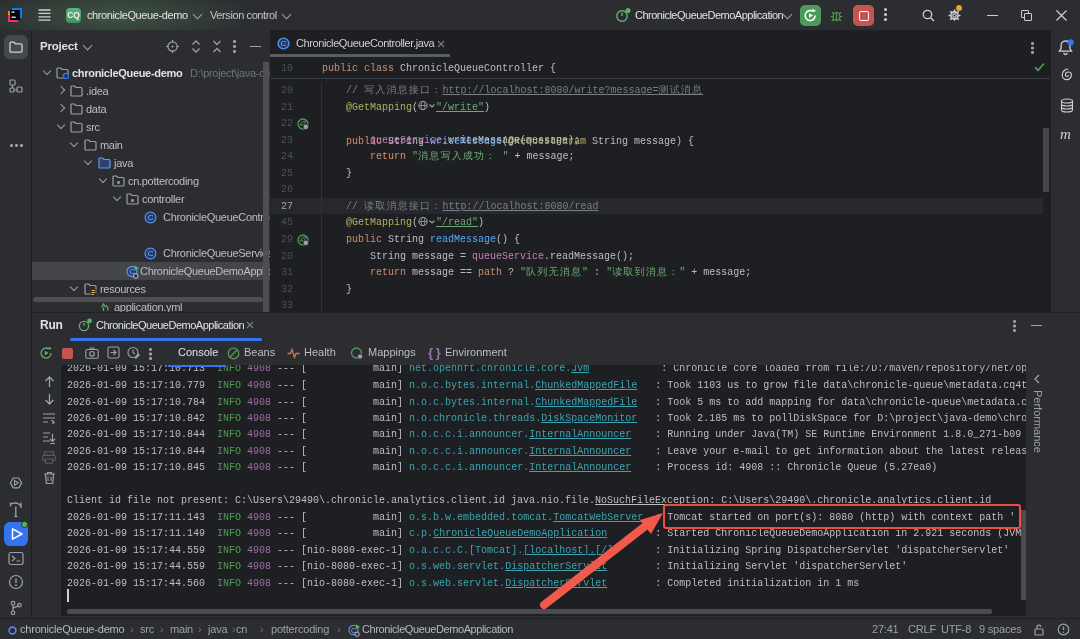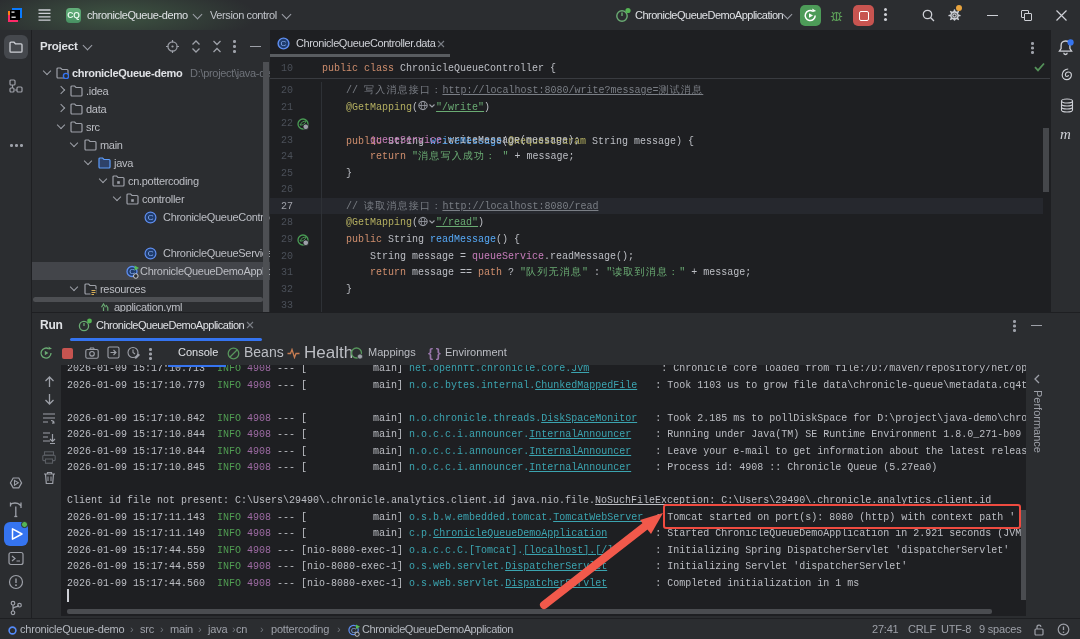--- a/index.html
+++ b/index.html
@@ -288,21 +288,21 @@
   <div class="abs" style="left:231px;top:32px;width:6px;height:250px;background:#4d4f53"></div>
 </div>
 <div id="editor">
 
   <div class="abs" style="left:0;top:0;width:780px;height:27px;background:#1e1f22"></div>
   <div class="abs" style="left:0;top:23.5px;width:180px;height:3.5px;background:#595c60"></div>
   <svg class="abs" style="left:7px;top:7px" width="13" height="13" viewBox="0 0 13 13">
         <circle cx="6.5" cy="6.5" r="5.4" fill="#1f3c6d" stroke="#5f8ef0" stroke-width="1.4"></circle>
         <text x="6.5" y="9.4" font-size="8" fill="#8ab1f8" text-anchor="middle" font-family="Liberation Sans">C</text>
       </svg>
-  <span class="abs" style="left:26px;top:0;height:27px;line-height:27px;font-size:11px;letter-spacing:-0.4px;color:#ced0d6">ChronicleQueueController.data</span>
+  <span class="abs" style="left:26px;top:0;height:27px;line-height:27px;font-size:11px;letter-spacing:-0.4px;color:#ced0d6">ChronicleQueueController.java</span>
   <svg class="abs" style="left:167px;top:10px" width="8" height="8" viewBox="0 0 8 8">
         <path d="M1 1l6 6M7 1 1 7" stroke="#7a7e85" stroke-width="1.1"></path>
       </svg>
   <div class="abs" style="left:761px;top:12px;width:2.6px;height:2.6px;background:#9da0a8;border-radius:50%;box-shadow:0 4.5px #9da0a8,0 9px #9da0a8"></div>
 
   <div class="abs" style="left:0;top:27px;width:780px;height:22px;border-bottom:1px solid #393b40"></div>
   <div class="enum" style="top:30px">10</div>
   <div class="eline" style="top:30px"><span class="kw">public class</span> ChronicleQueueController {</div>
 
   <svg class="abs" style="left:764px;top:32px" width="11" height="10" viewBox="0 0 11 10">
@@ -314,21 +314,21 @@
   <div class="abs" style="left:50.5px;top:52px;width:1px;height:232px;background:#2e3136"></div>
 
   <div class="enum" style="top:52px">20</div>
   <div class="enum" style="top:68.6px">21</div>
   <div class="enum" style="top:85.1px">22</div>
   <div class="enum" style="top:101.7px">23</div>
   <div class="enum" style="top:118.2px">24</div>
   <div class="enum" style="top:134.8px">25</div>
   <div class="enum" style="top:151.3px">26</div>
   <div class="enum" style="top:167.9px;color:#a1a3ab">27</div>
-  <div class="enum" style="top:184.4px">28</div>
+  <div class="enum" style="top:184.4px">45</div>
   <div class="enum" style="top:201px">29</div>
   <div class="enum" style="top:217.5px">20</div>
   <div class="enum" style="top:234.1px">31</div>
   <div class="enum" style="top:250.6px">32</div>
   <div class="enum" style="top:267.2px">33</div>
 
   <svg class="abs" style="left:27px;top:88px" width="12" height="12" viewBox="0 0 12 12">
         <circle cx="6" cy="6" r="5" fill="none" stroke="#499c54" stroke-width="1.3"></circle>
         <path d="M3 7c1-2.5 3.5-4 6-4-0.5 2.5-3 4.5-6 4z" fill="none" stroke="#499c54" stroke-width="1"></path>
         <circle cx="8.8" cy="8.8" r="2.8" fill="#9da0a8" stroke="#1e1f22" stroke-width="0.8"></circle>
@@ -418,25 +418,25 @@
     <circle cx="6" cy="6.5" r="5" fill="none" stroke="#9da0a8" stroke-width="1.1"></circle>
     <path d="M6 3.5v3l2 1.5" fill="none" stroke="#9da0a8" stroke-width="1.1"></path>
     <path d="M9.5 12.5 13 9l-1.4-1.4-3.5 3.5-0.3 1.7z" fill="#9da0a8"></path>
   </svg>
   <div class="abs" style="left:117px;top:36px;width:2.6px;height:2.6px;background:#9da0a8;border-radius:50%;box-shadow:0 4.5px #9da0a8,0 9px #9da0a8"></div>
   <span class="abs" style="left:146px;top:27px;height:27px;line-height:27px;font-size:11px;color:#dfe1e5">Console</span>
   <svg class="abs" style="left:195px;top:35px" width="13" height="13" viewBox="0 0 13 13">
     <circle cx="6.5" cy="6.5" r="5.3" fill="none" stroke="#57965c" stroke-width="1.3"></circle>
     <path d="M3 10 10 3" stroke="#57965c" stroke-width="1.3"></path>
   </svg>
-  <span class="abs" style="left:212px;top:27px;height:27px;line-height:27px;font-size:14px;color:#bcbec4">Beans</span>
+  <span class="abs" style="left:212px;top:27px;height:27px;line-height:27px;font-size:11px;color:#bcbec4">Beans</span>
   <svg class="abs" style="left:255px;top:36px" width="13" height="11" viewBox="0 0 13 11">
     <path d="M0.5 5.5h3L5 1.5l2.5 8L9 5.5h3.5" fill="none" stroke="#c77d52" stroke-width="1.3"></path>
   </svg>
-  <span class="abs" style="left:272px;top:27px;height:27px;line-height:27px;font-size:17px;color:#bcbec4">Health</span>
+  <span class="abs" style="left:272px;top:27px;height:27px;line-height:27px;font-size:11px;color:#bcbec4">Health</span>
   <svg class="abs" style="left:318px;top:35px" width="14" height="13" viewBox="0 0 14 13">
     <circle cx="6.5" cy="6" r="5" fill="none" stroke="#57965c" stroke-width="1.3"></circle>
     <circle cx="10" cy="9.5" r="2.6" fill="#9da0a8" stroke="#2b2d30" stroke-width="0.8"></circle>
   </svg>
   <span class="abs" style="left:336px;top:27px;height:27px;line-height:27px;font-size:11px;color:#bcbec4">Mappings</span>
   <span class="abs" style="left:396px;top:27px;height:27px;line-height:27px;font-size:13px;color:#9876aa;font-weight:bold">{ }</span>
   <span class="abs" style="left:413px;top:27px;height:27px;line-height:27px;font-size:11px;color:#bcbec4">Environment</span>
 
   <svg class="abs" style="left:11px;top:63px" width="13" height="13" viewBox="0 0 13 13">
         <path d="M6.5 12V2M2.5 6 6.5 2l4 4" fill="none" stroke="#9da0a8" stroke-width="1.3"></path>
@@ -459,20 +459,21 @@
       </svg>
   <svg class="abs" style="left:11px;top:159px" width="13" height="14" viewBox="0 0 13 14">
         <path d="M1 3h11M4.5 3V1.5h4V3" fill="none" stroke="#9da0a8" stroke-width="1.2"></path>
         <path d="M2.5 3l0.8 9.5h6.4L10.5 3" fill="none" stroke="#9da0a8" stroke-width="1.2"></path>
         <path d="M5 5.5v4.5M8 5.5v4.5" stroke="#9da0a8" stroke-width="1"></path>
       </svg>
   <div id="console">
     <div class="crow" style="top:-4.5px">2026-01-09 15:17:10.713  <span class="inf">INFO</span> <span class="pid">4908</span> --- [           main] <span class="log">net.openhft.chronicle.core.<span class="lnk2">Jvm</span></span>            : Chronicle core loaded from file:/D:/maven/repository/net/ope</div>
     <div class="abs" style="left:107px;top:0px;width:58px;height:2px;background:#3574f0"></div>
     <div class="crow" style="top:13px">2026-01-09 15:17:10.779  <span class="inf">INFO</span> <span class="pid">4908</span> --- [           main] <span class="log">n.o.c.bytes.internal.<span class="lnk2">ChunkedMappedFile</span></span>   : Took 1103 us to grow file data\chronicle-queue\metadata.cq4t</div>
+    <div class="crow" style="top:29.5px">2026-01-09 15:17:10.784  <span class="inf">INFO</span> <span class="pid">4908</span> --- [           main] <span class="log">n.o.c.bytes.internal.<span class="lnk2">ChunkedMappedFile</span></span>   : Took 5 ms to add mapping for data\chronicle-queue\metadata.c</div>
     <div class="crow" style="top:45.9px">2026-01-09 15:17:10.842  <span class="inf">INFO</span> <span class="pid">4908</span> --- [           main] <span class="log">n.o.chronicle.threads.<span class="lnk2">DiskSpaceMonitor</span></span>   : Took 2.185 ms to pollDiskSpace for D:\project\java-demo\chro</div>
     <div class="crow" style="top:62.4px">2026-01-09 15:17:10.844  <span class="inf">INFO</span> <span class="pid">4908</span> --- [           main] <span class="log">n.o.c.c.i.announcer.<span class="lnk2">InternalAnnouncer</span></span>    : Running under Java(TM) SE Runtime Environment 1.8.0_271-b09 </div>
     <div class="crow" style="top:78.8px">2026-01-09 15:17:10.844  <span class="inf">INFO</span> <span class="pid">4908</span> --- [           main] <span class="log">n.o.c.c.i.announcer.<span class="lnk2">InternalAnnouncer</span></span>    : Leave your e-mail to get information about the latest releas</div>
     <div class="crow" style="top:95.3px">2026-01-09 15:17:10.845  <span class="inf">INFO</span> <span class="pid">4908</span> --- [           main] <span class="log">n.o.c.c.i.announcer.<span class="lnk2">InternalAnnouncer</span></span>    : Process id: 4908 :: Chronicle Queue (5.27ea0)</div>
     <div class="crow" style="top:128.2px">Client id file not present: C:\Users\29490\.chronicle.analytics.client.id java.nio.file.<span class="lnk2">NoSuchFileException</span>: C:\Users\29490\.chronicle.analytics.client.id</div>
     <div class="crow" style="top:144.7px">2026-01-09 15:17:11.143  <span class="inf">INFO</span> <span class="pid">4908</span> --- [           main] <span class="log">o.s.b.w.embedded.tomcat.<span class="lnk2">TomcatWebServer</span></span>  : Tomcat started on port(s): 8080 (http) with context path '</div>
     <div class="crow" style="top:161.2px">2026-01-09 15:17:11.149  <span class="inf">INFO</span> <span class="pid">4908</span> --- [           main] <span class="log">c.p.<span class="lnk2">ChronicleQueueDemoApplication</span></span>        : Started ChronicleQueueDemoApplication in 2.921 seconds (JVM </div>
     <div class="crow" style="top:177.6px">2026-01-09 15:17:44.559  <span class="inf">INFO</span> <span class="pid">4908</span> --- [nio-8080-exec-1] <span class="log">o.a.c.c.C.[Tomcat].<span class="lnk2">[localhost].[/]</span></span>       : Initializing Spring DispatcherServlet 'dispatcherServlet'</div>
     <div class="crow" style="top:194.1px">2026-01-09 15:17:44.559  <span class="inf">INFO</span> <span class="pid">4908</span> --- [nio-8080-exec-1] <span class="log">o.s.web.servlet.<span class="lnk2">DispatcherServlet</span></span>        : Initializing Servlet 'dispatcherServlet'</div>
     <div class="crow" style="top:210.5px">2026-01-09 15:17:44.560  <span class="inf">INFO</span> <span class="pid">4908</span> --- [nio-8080-exec-1] <span class="log">o.s.web.servlet.<span class="lnk2">DispatcherServlet</span></span>        : Completed initialization in 1 ms</div>

